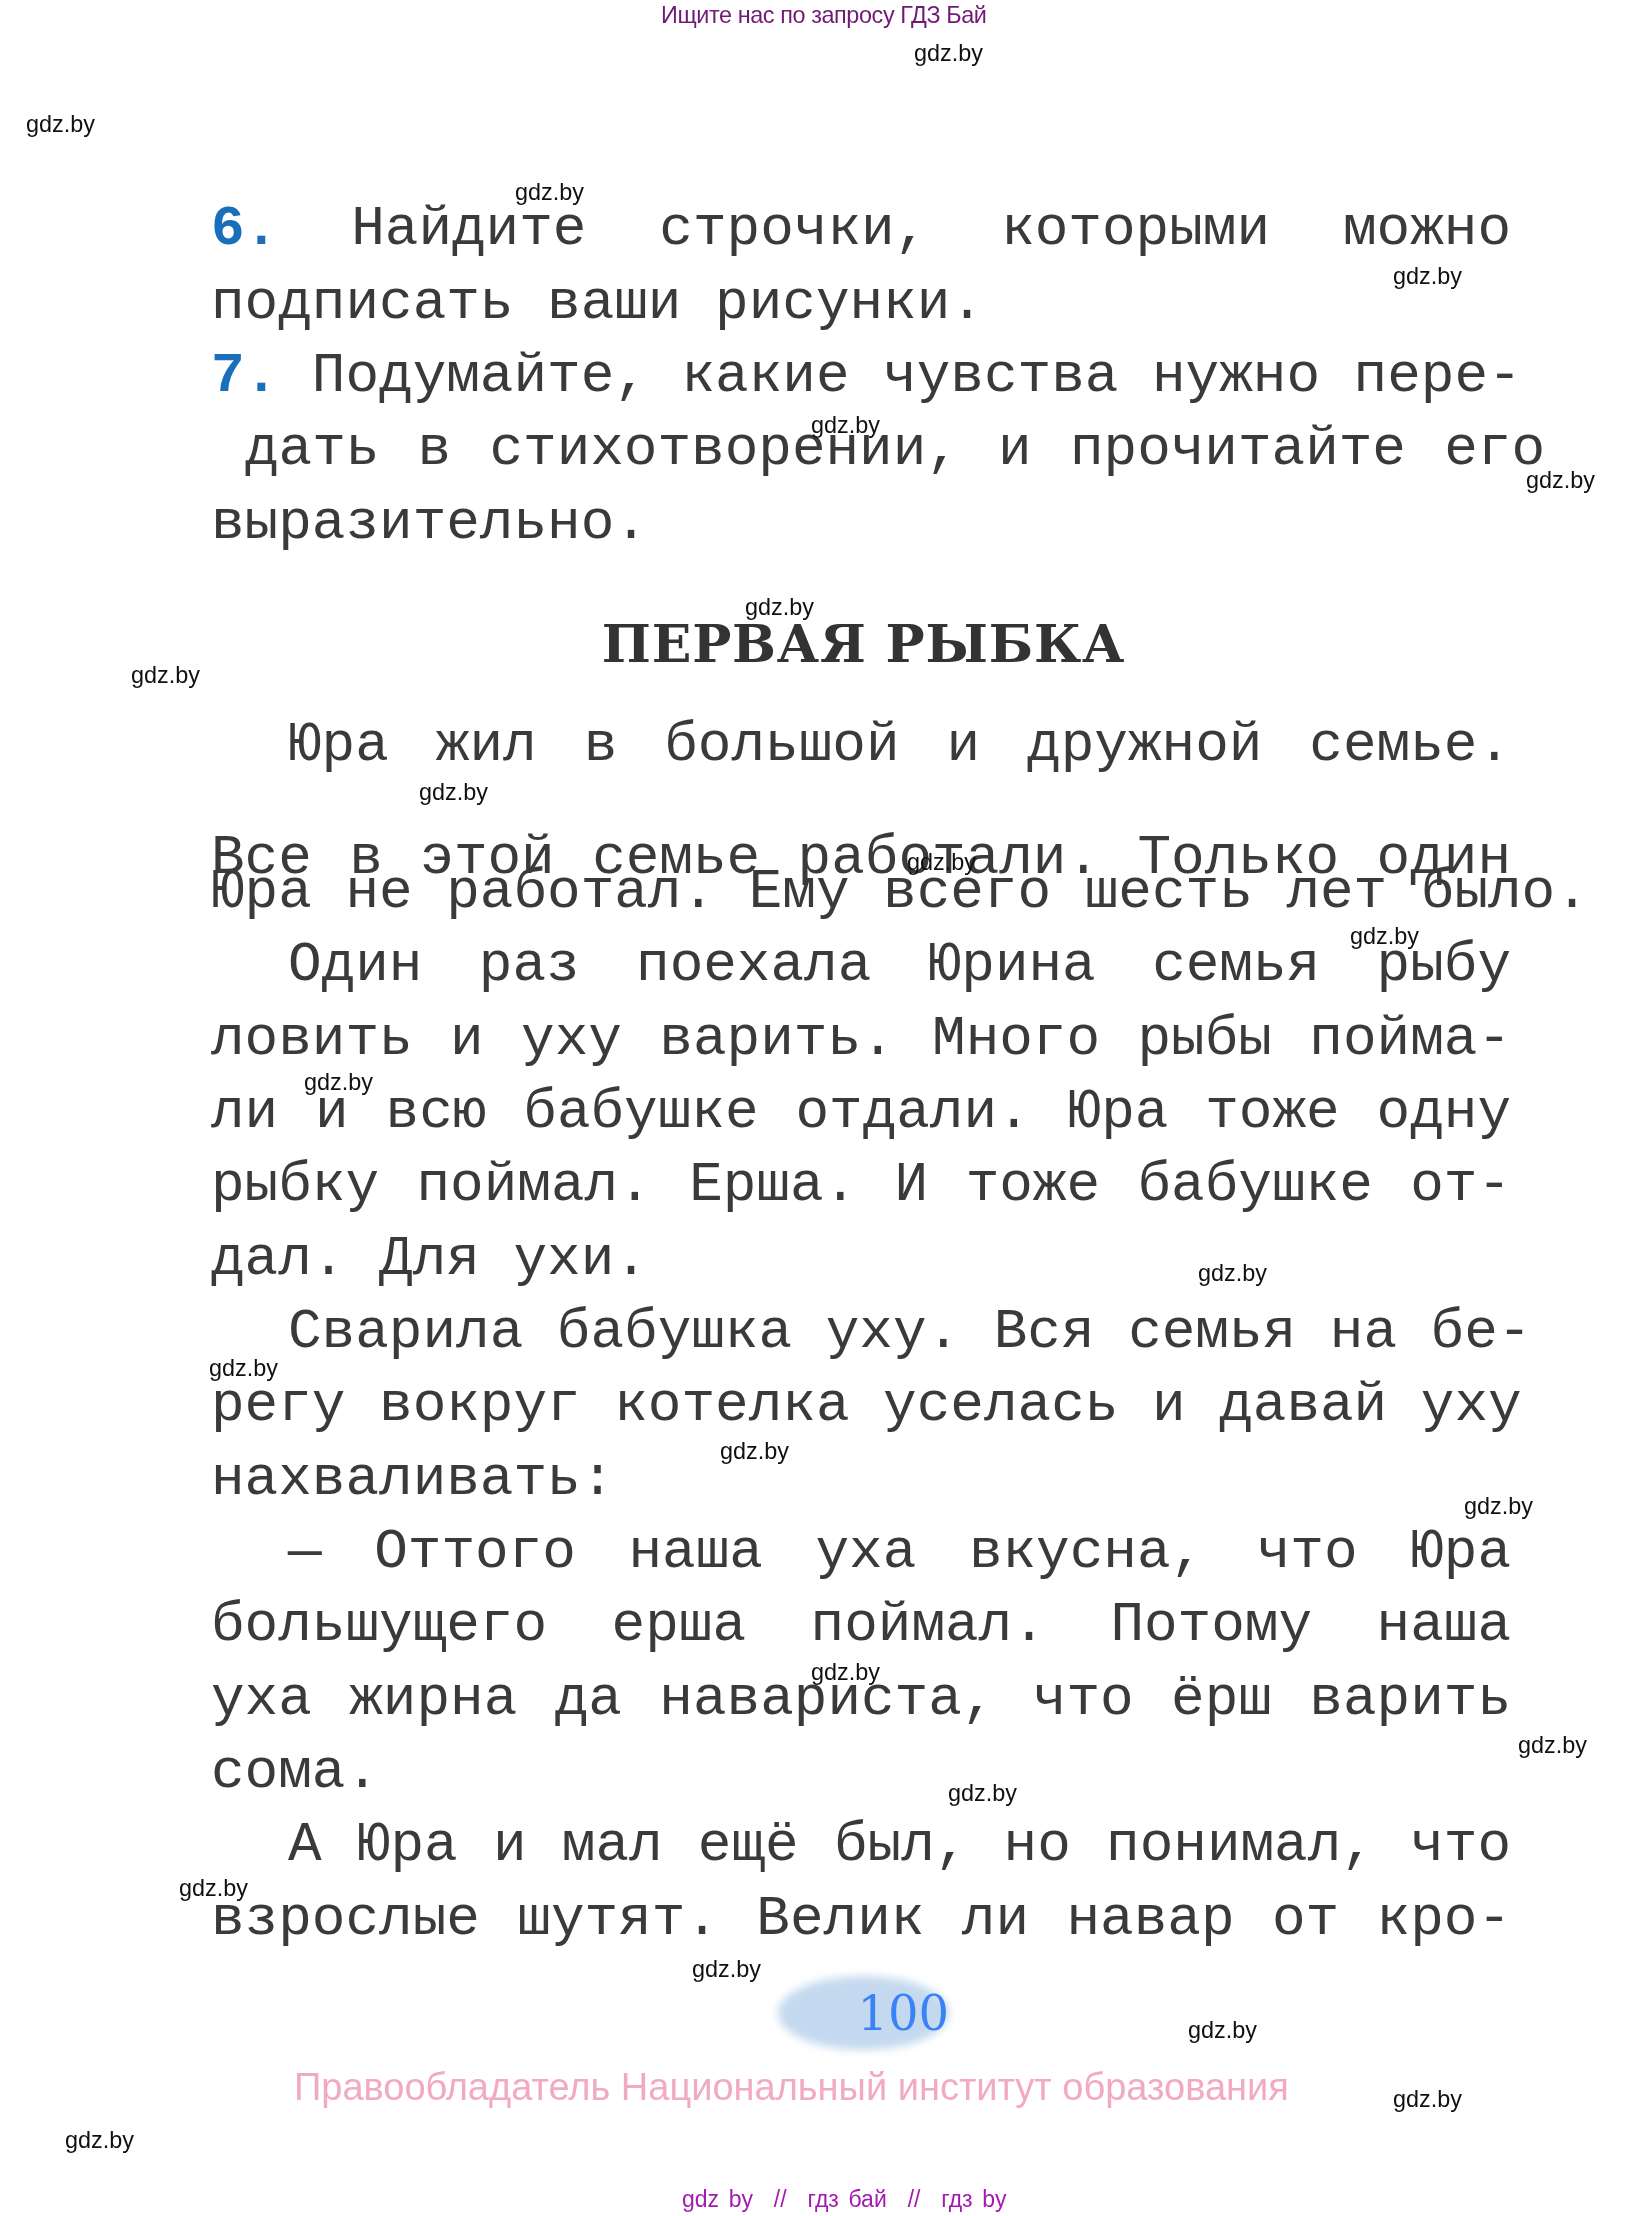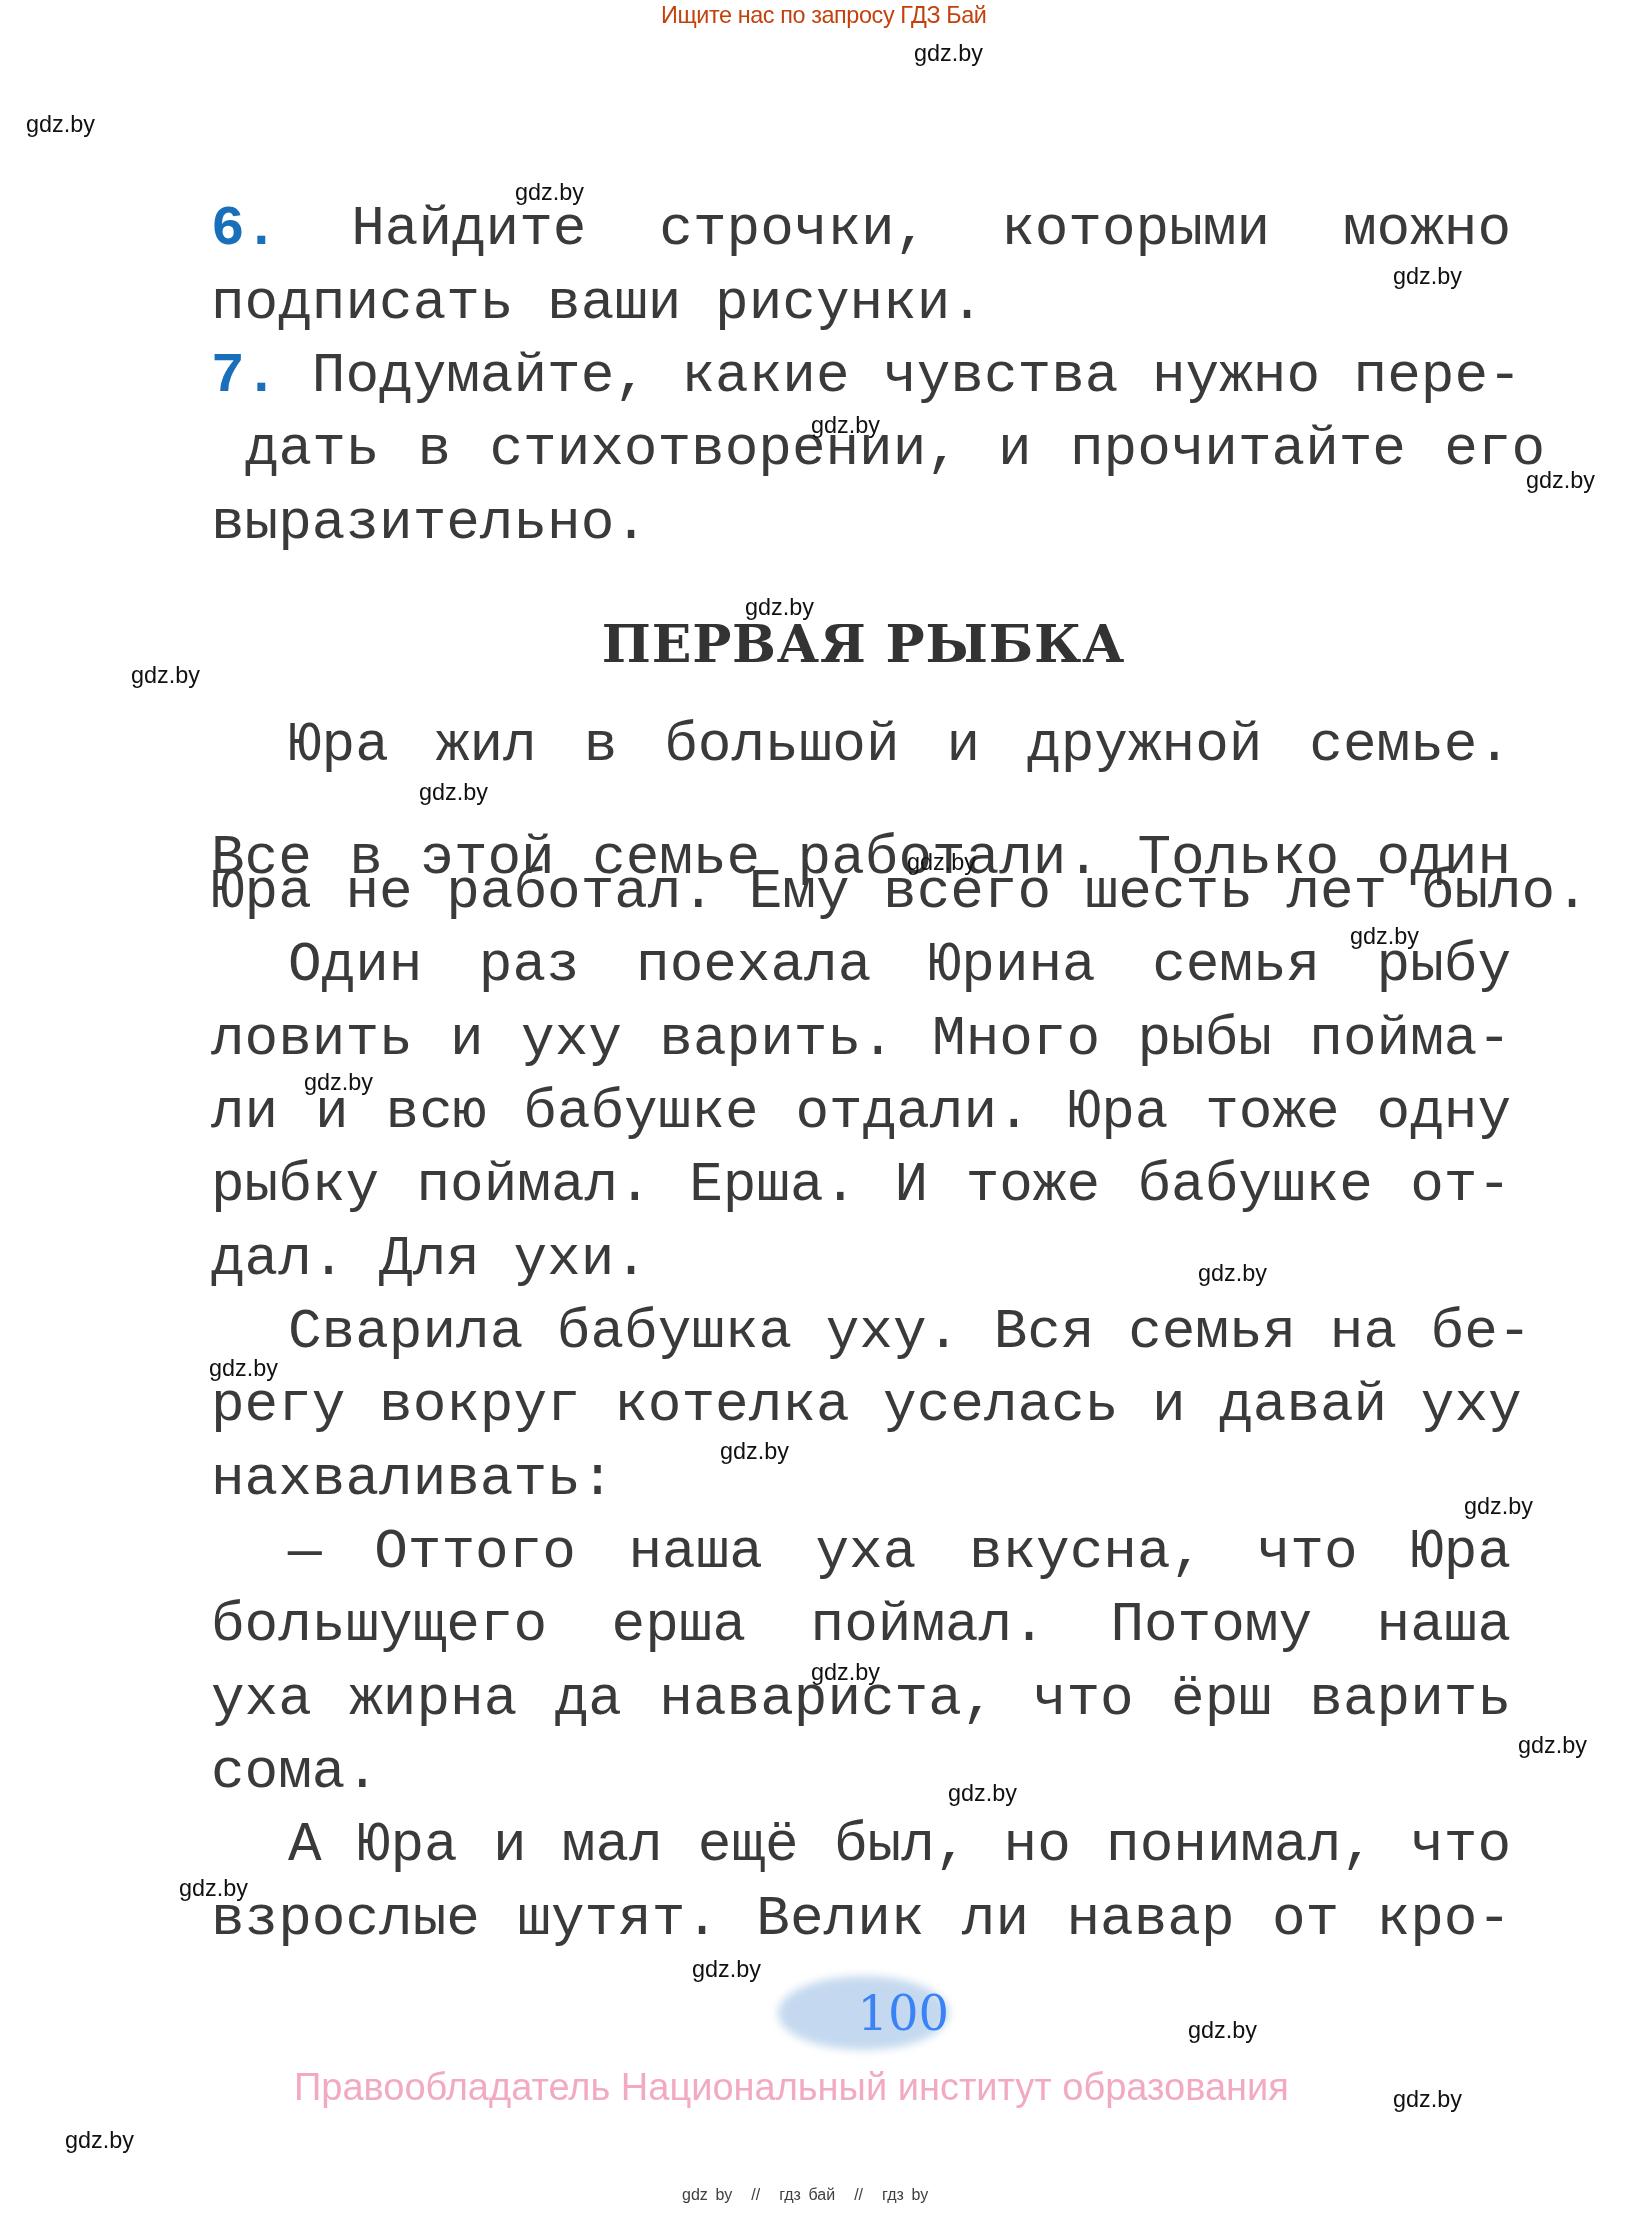--- a/index.html
+++ b/index.html
@@ -1,28 +1,28 @@
 <!DOCTYPE html>
 <html style="font-size:13px"><head>
 <meta charset="utf-8">
 <style>
   html, body { margin:0; padding:0; background:#ffffff; }
   body { width:1647px; height:2216px; position:relative; overflow:hidden; }
   .abs { position:absolute; white-space:nowrap; }
-  .top-search { left:661px; top:1.6px; font-family:"Liberation Sans", sans-serif; font-size:23.4px; color:#c2410c; letter-spacing:-0.4px; }
+  .top-search { left:661px; top:1.6px; font-family:"Liberation Sans", sans-serif; font-size:23.4px; color:#701a75; letter-spacing:-0.4px; }
   .wm { font-family:"Liberation Sans", sans-serif; font-size:23.4px; color:#111111; line-height:27px; z-index:3; }
   .line { font-family:Liberation Mono, monospace; font-size:56px; color:#3a3a3a; line-height:73px; left:211px; width:1300px; z-index:1; }
   .justify { text-align:justify; text-align-last:justify; }
   .indent { padding-left:77px; box-sizing:border-box; }
   .num { color:#1a6fba; font-weight:bold; }
   .title { font-family:"DejaVu Serif", serif; font-weight:bold; font-size:52px; color:#333333; left:0; width:1727px; text-align:center; top:613px; letter-spacing:0.8px; }
   .badge { left:778px; top:1976px; width:171px; height:74px; border-radius:50%; background:#c4d9ef; filter:blur(4px); }
   .page-num { left:778px; top:1976px; width:171px; height:74px; line-height:74px; text-align:right; font-family:"DejaVu Serif", serif; font-size:48px; color:#3b82f6; z-index:2; }
   .copyright { left:294px; top:2066px; font-family:"Liberation Sans", sans-serif; font-size:38px; color:#f2aac3; }
-  .footer-links { left:682px; top:2186px; font-family:"Liberation Sans", sans-serif; font-size:16px; color:#404040; word-spacing:3.2px; }
+  .footer-links { left:682px; top:2186px; font-family:"Liberation Sans", sans-serif; font-size:23px; color:#a21caf; word-spacing:3.2px; }
   .footer-links span { margin-right:11.3px; }
 </style>
 </head>
 <body>
 
 <div class="abs top-search">Ищите нас по запросу ГДЗ Бай</div>
 
 <div class="abs line justify" style="top:193px;"><span class="num">6.</span> <span>Найдите строчки, которыми можно</span></div>
 <div class="abs line" style="top:267px;">подписать ваши рисунки.</div>
 

